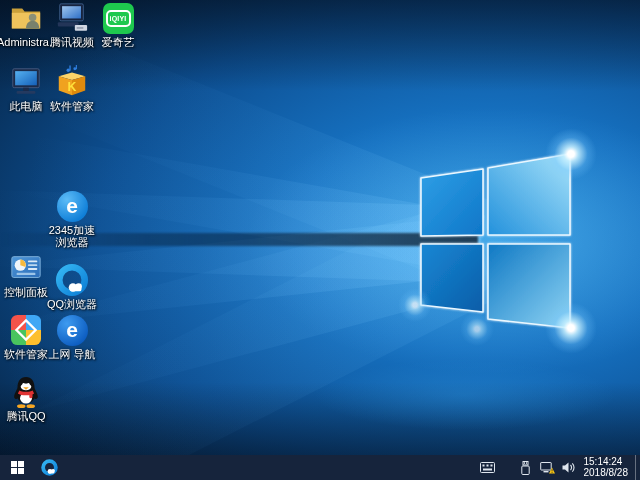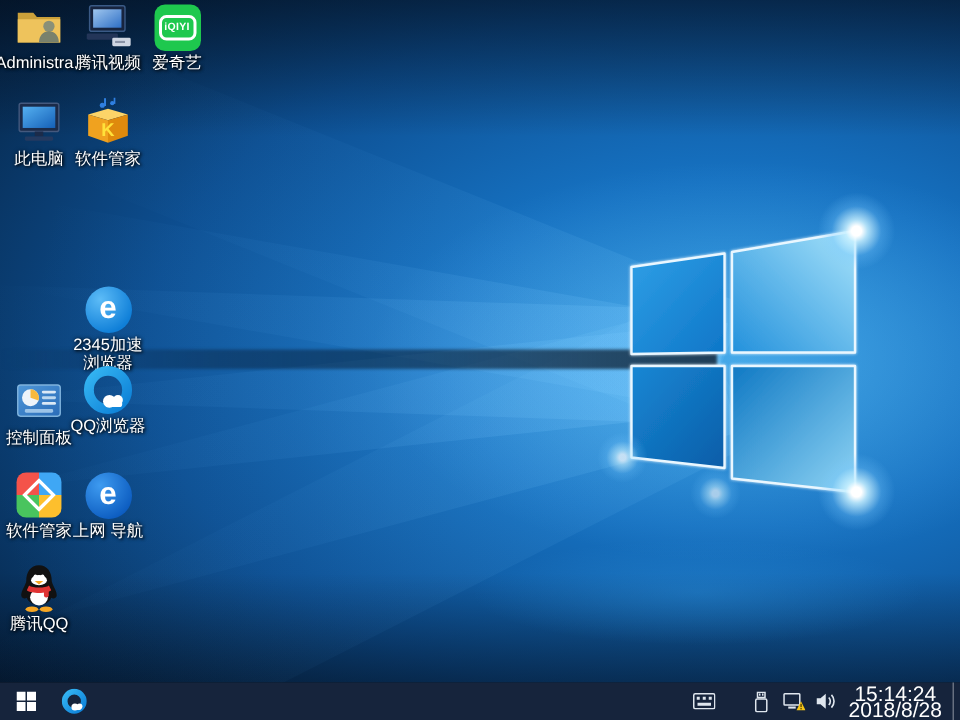--- a/index.html
+++ b/index.html
@@ -49,21 +49,21 @@
 
   
   .taskbar{position:absolute;left:0;bottom:0;width:640px;height:25px;background:#16243c;
            display:flex;align-items:center;z-index:5;}
   .tb-start{width:34px;height:25px;display:flex;align-items:center;justify-content:center;background:none;border:none;cursor:pointer;}
   .tb-app{width:30px;height:25px;display:flex;align-items:center;justify-content:center;background:none;border:none;cursor:pointer;}
   .tb-spacer{flex:1;}
   .tray{display:flex;align-items:center;gap:7px;margin-right:7px;}
   .tray .ticon{display:flex;align-items:center;justify-content:center;width:15px;height:16px;cursor:pointer;}
   .tray .kb{margin-right:16px;}
-  .tb-clock{color:#fff;font-size:14px;line-height:10.5px;text-align:center;margin-right:7px;cursor:default;white-space:nowrap;}
+  .tb-clock{color:#fff;font-size:10px;line-height:10.5px;text-align:left;margin-right:7px;cursor:default;white-space:nowrap;}
   .show-desktop{width:5px;height:25px;border-left:1px solid rgba(255,255,255,.35);cursor:pointer;}
 </style>
 </head>
 <body>
 
 <div class="screen">
 
   <div class="wallpaper">
     <div class="beam b1"></div>
     <div class="beam b2"></div>
@@ -211,21 +211,21 @@
         <path d="M12 15 L12 9 A6 6 0 0 1 17.6 17 Z" fill="#f6b93d"></path>
         <rect x="20" y="10" width="10" height="2" rx="1" fill="#dbe9f6"></rect>
         <rect x="20" y="14" width="10" height="2" rx="1" fill="#bcd8ef"></rect>
         <rect x="20" y="18" width="10" height="2" rx="1" fill="#dbe9f6"></rect>
         <rect x="8" y="23" width="20" height="2.5" rx="1" fill="#9cc4e8"></rect>
       </svg>
     </div>
     <div class="lbl">控制面板</div>
   </div>
 
-  <div class="cell" style="left:46px;top:242px">
+  <div class="cell" style="left:46px;top:262px">
     <div class="art">
       <svg width="34" height="34" viewBox="0 0 36 36">
         <defs>
             <linearGradient id="qbG" x1="0" y1="0" x2="1" y2="1">
               <stop offset="0" stop-color="#35b6f3"></stop>
               <stop offset="1" stop-color="#0c7fd6"></stop>
             </linearGradient>
           </defs>
         <circle cx="18" cy="18" r="13.5" fill="none" stroke="url(#qbG)" stroke-width="7"></circle>
         <g fill="#fff">

